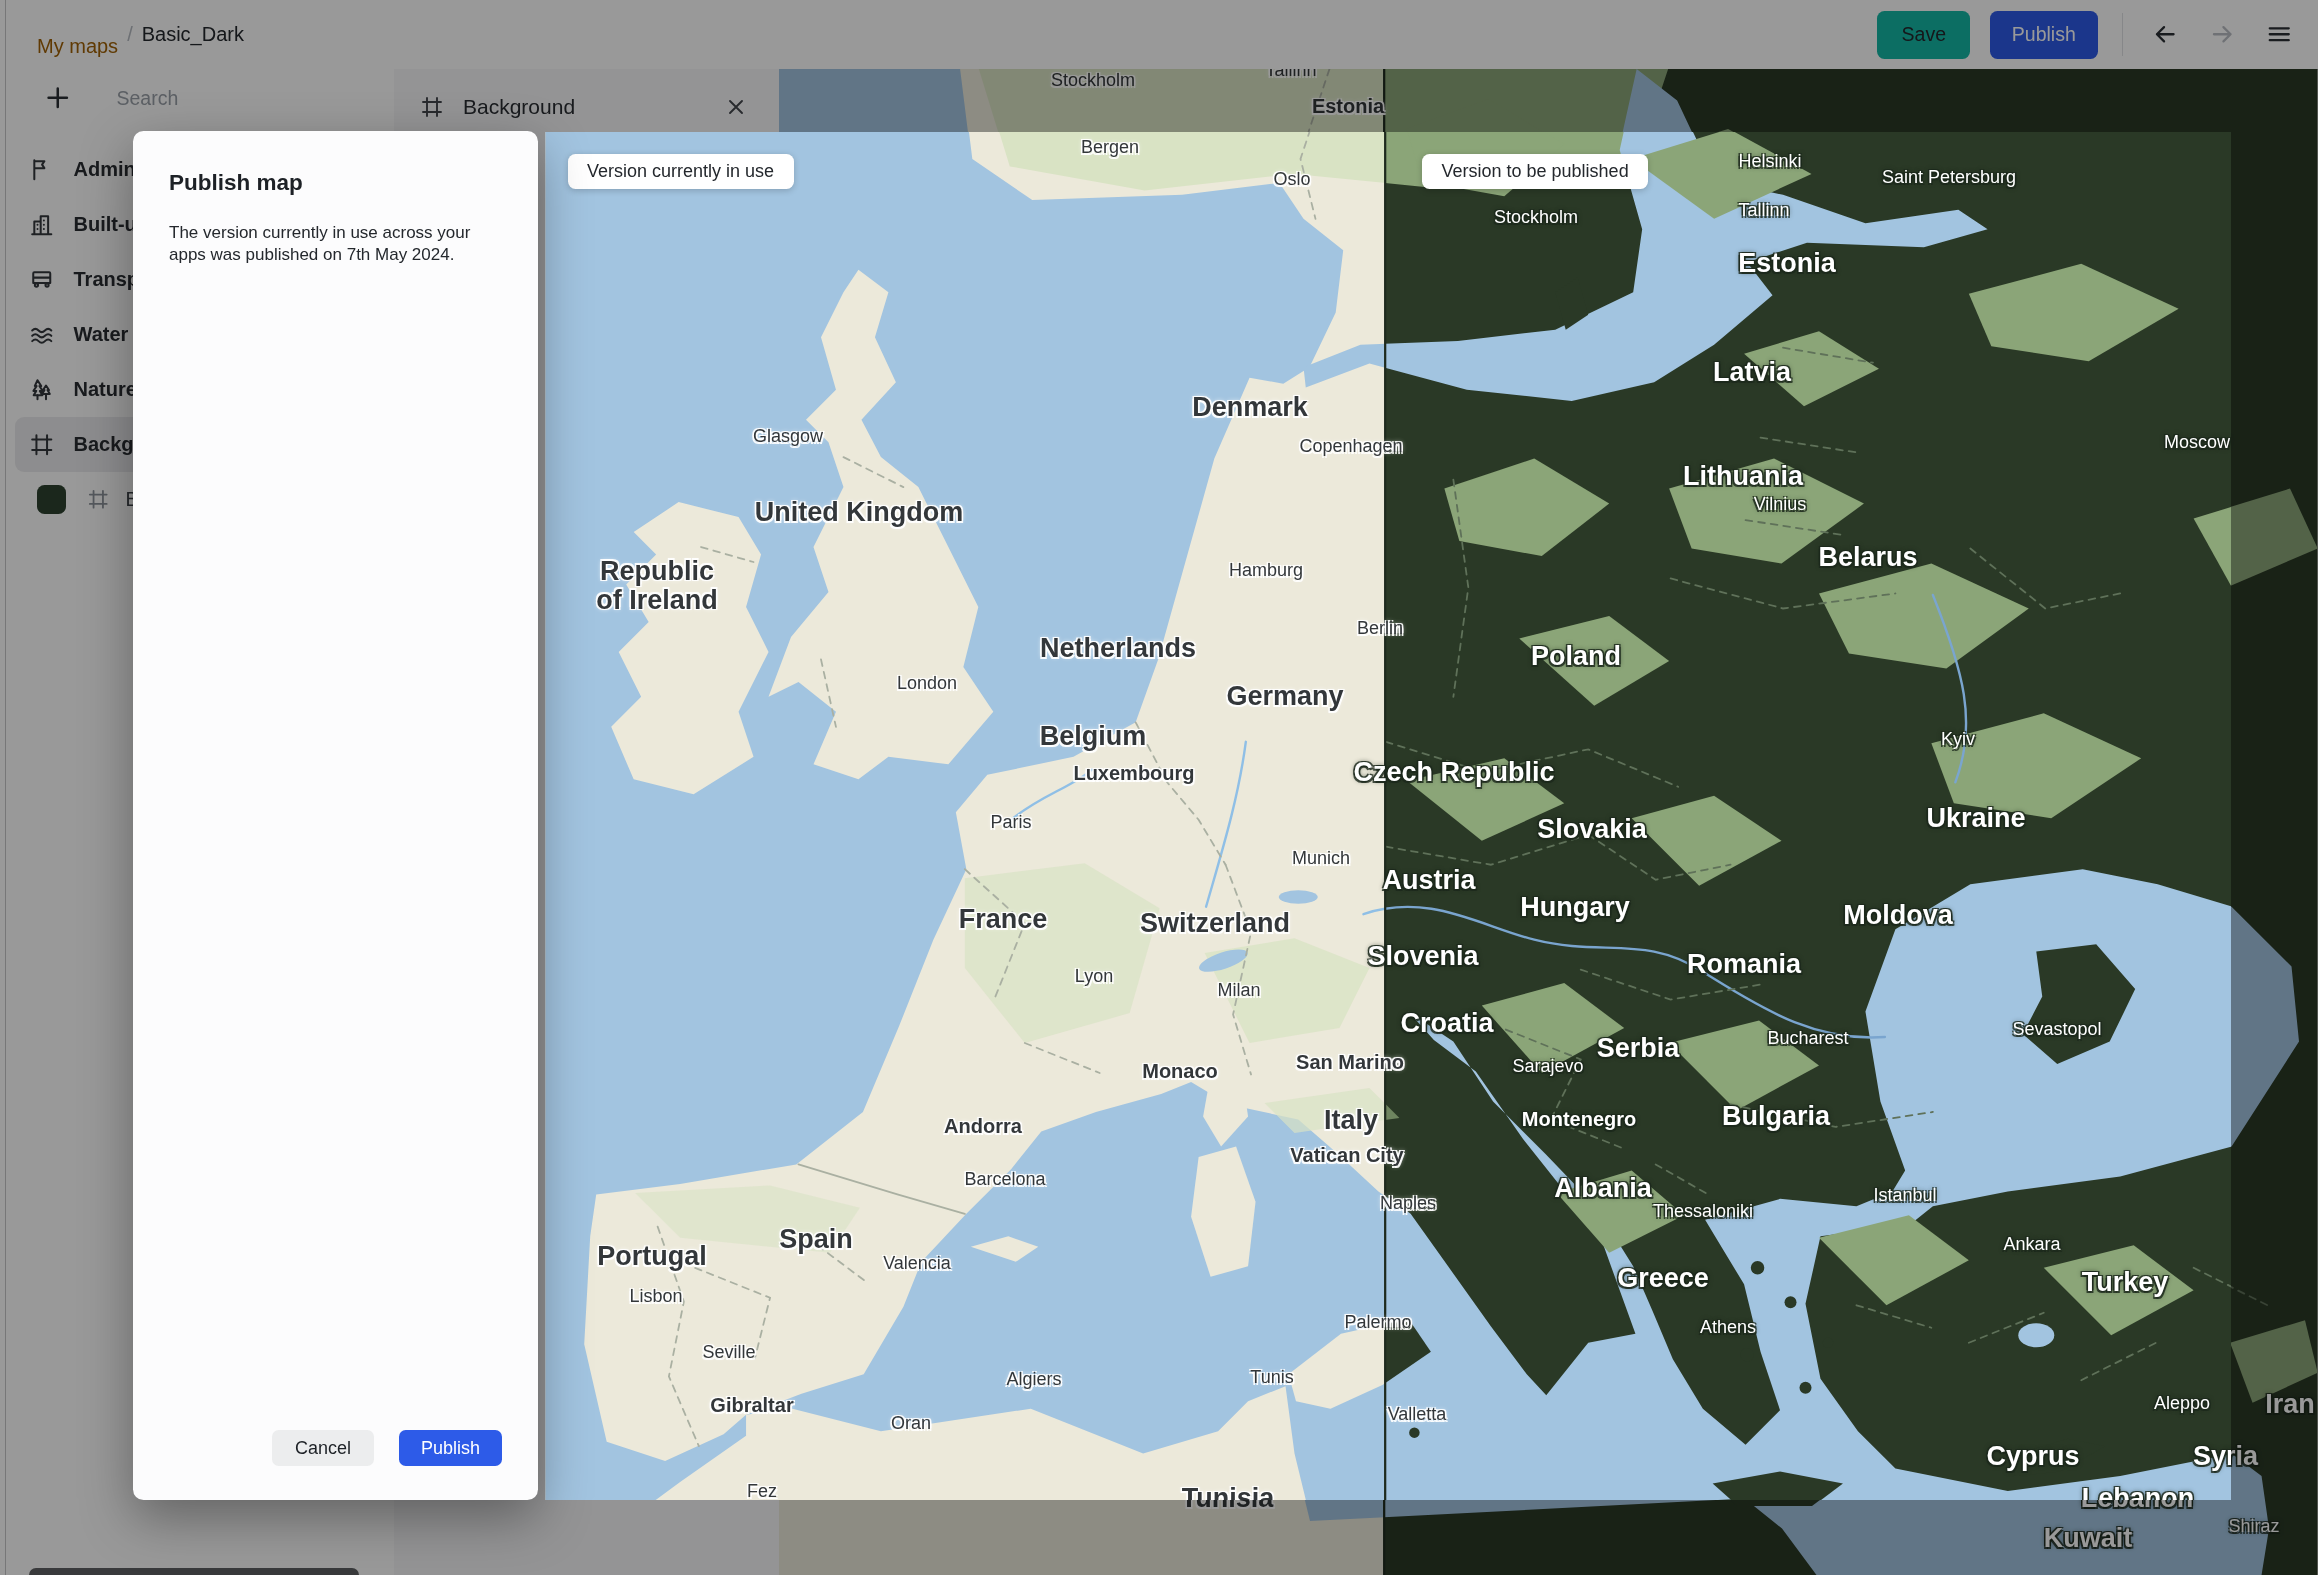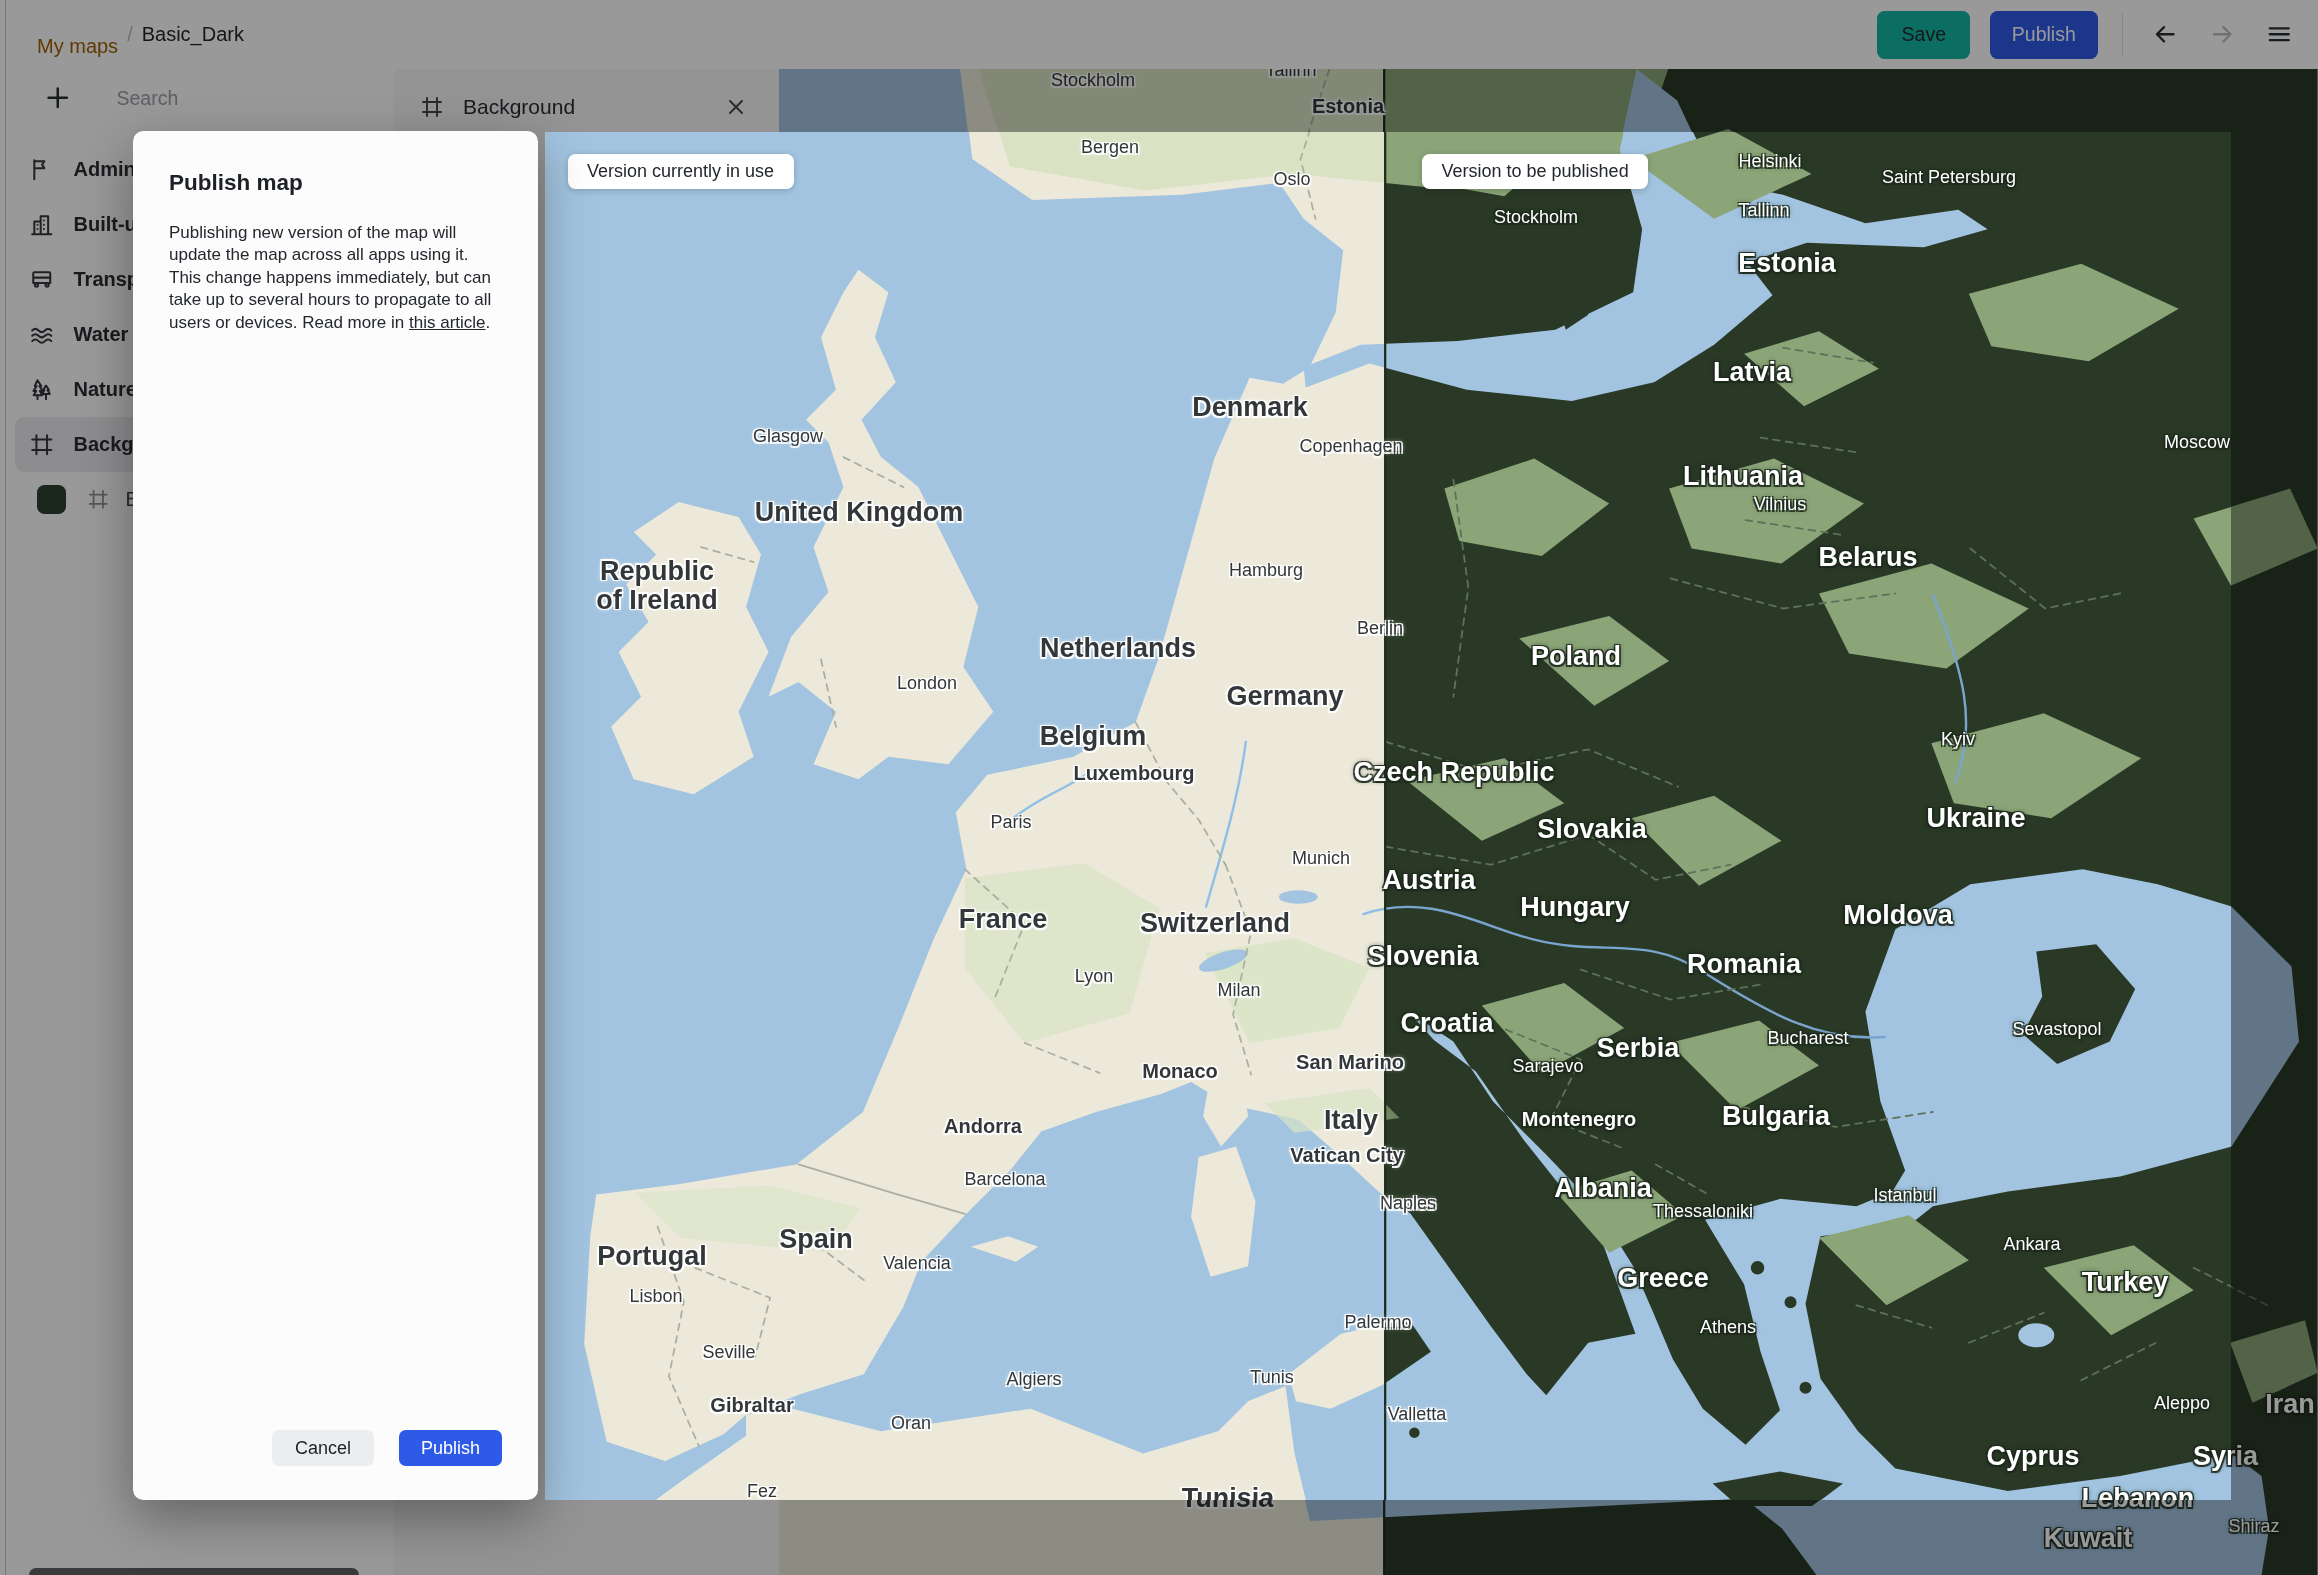--- a/index.html
+++ b/index.html
@@ -564,20 +564,20 @@
         <div class="lbl dark k-country" style="left: 1593px; top: 1430px;">Lebanon</div>
       </div>
     </div>
   <div class="badge" style="left:22.5px;">Version currently in use</div>
   <div class="badge" style="left:877px;">Version to be published</div>
 </div>
 
 <div class="modal">
   <h2 class="modal-title">Publish map</h2>
   <div class="modal-body">
-    <p><span>Publishing new version of the map will update the map across all apps using it. This change happens immediately, but can take up to several hours to propagate to all users or devices. Read more in </span><a class="modal-link">this article</a><span>.</span></p>
+    <p>The version currently in use across your apps was published on 7th May 2024.</p>
   </div>
   <div class="modal-actions">
     <button class="btn btn-cancel">Cancel</button>
     <button class="btn btn-publish accent-bg" style="background: rgb(45, 91, 232);">Publish</button>
   </div>
 </div>
 
 
 </body></html>

